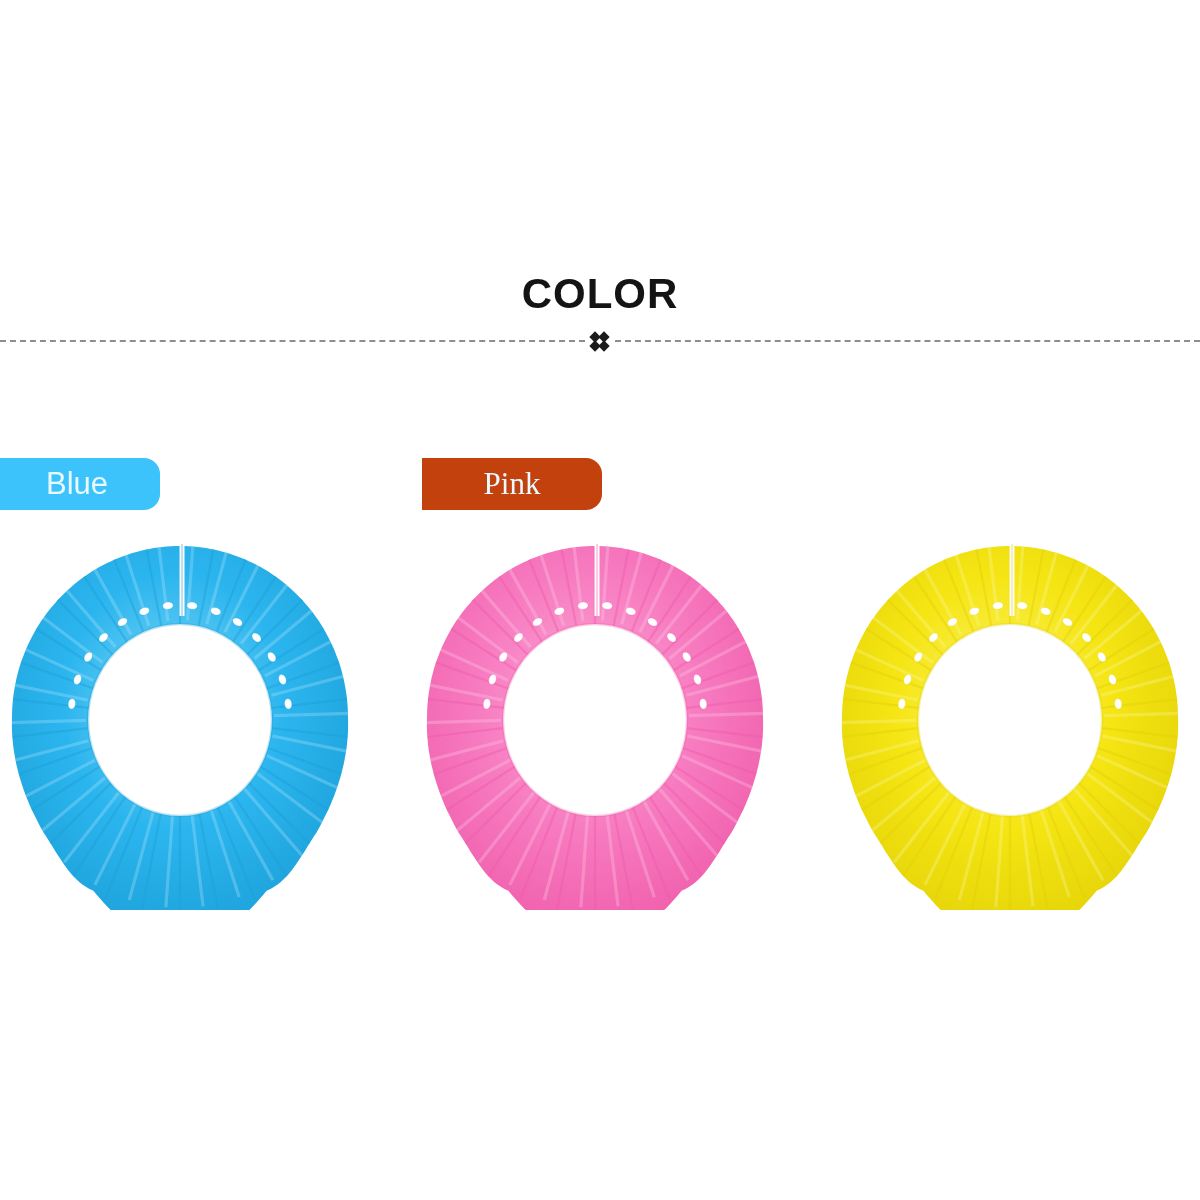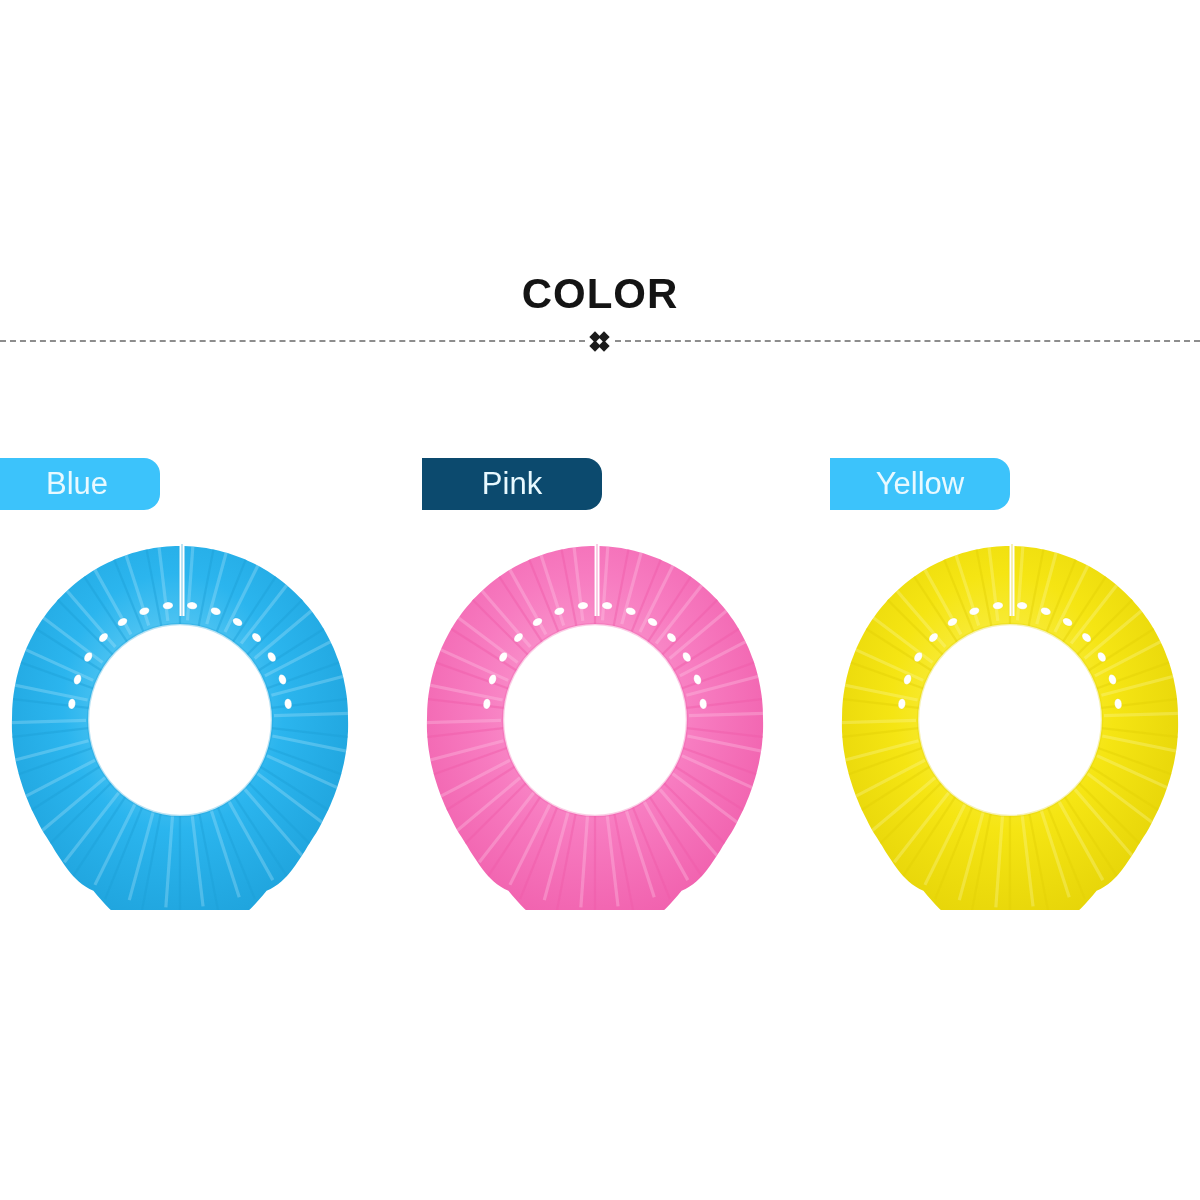--- a/index.html
+++ b/index.html
@@ -117,25 +117,22 @@
       <span class="dia d1"></span>
       <span class="dia d2"></span>
       <span class="dia d3"></span>
       <span class="dia d4"></span>
     </div>
   </div>
 
   <div class="tag tag-blue clip-left" style="background: rgb(60, 195, 251); color: rgb(232, 249, 255);">
     <span>Blue</span>
   </div>
-  <div class="tag tag-pink square-left" style="background: #0c4a6e; color: rgb(232, 249, 255);">
+  <div class="tag tag-pink square-left" style="background: #c2410c; color: rgb(232, 249, 255); font-family: Liberation Serif, serif;">
     <span>Pink</span>
-  </div>
-  <div class="tag tag-yellow square-left" style="background: rgb(60, 195, 251); color: rgb(232, 249, 255);">
-    <span>Yellow</span>
   </div>
 
   <div class="product product-blue">
     <svg viewBox="0 0 360 370">
         <defs>
           <radialGradient id="gradBlue" cx="48%" cy="40%" r="66%">
             <stop offset="0%" stop-color="#7fd8f7"></stop>
             <stop offset="50%" stop-color="#2bb5ee"></stop>
             <stop offset="100%" stop-color="#1c9fd8"></stop>
           </radialGradient>

